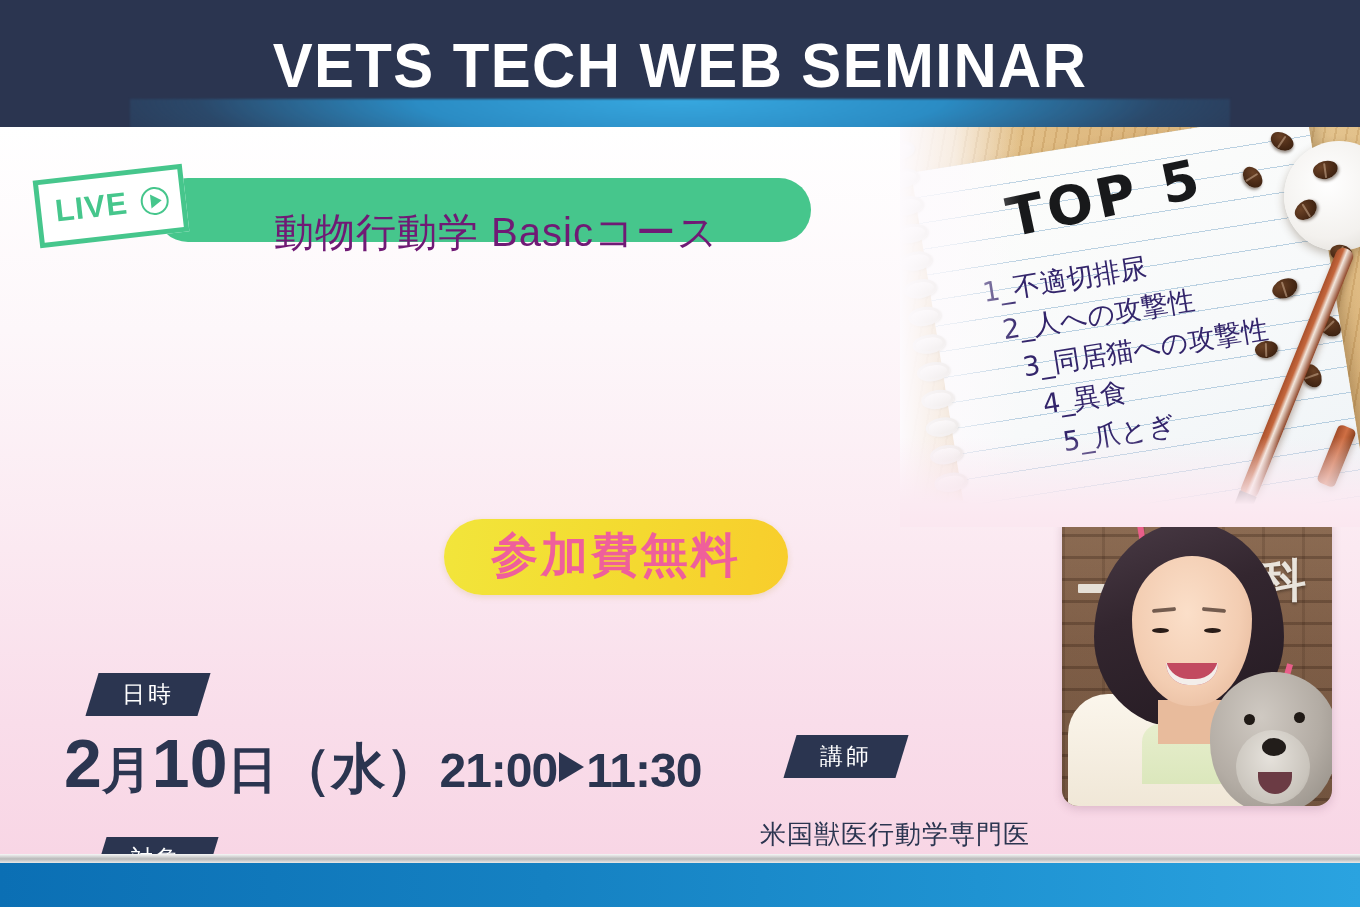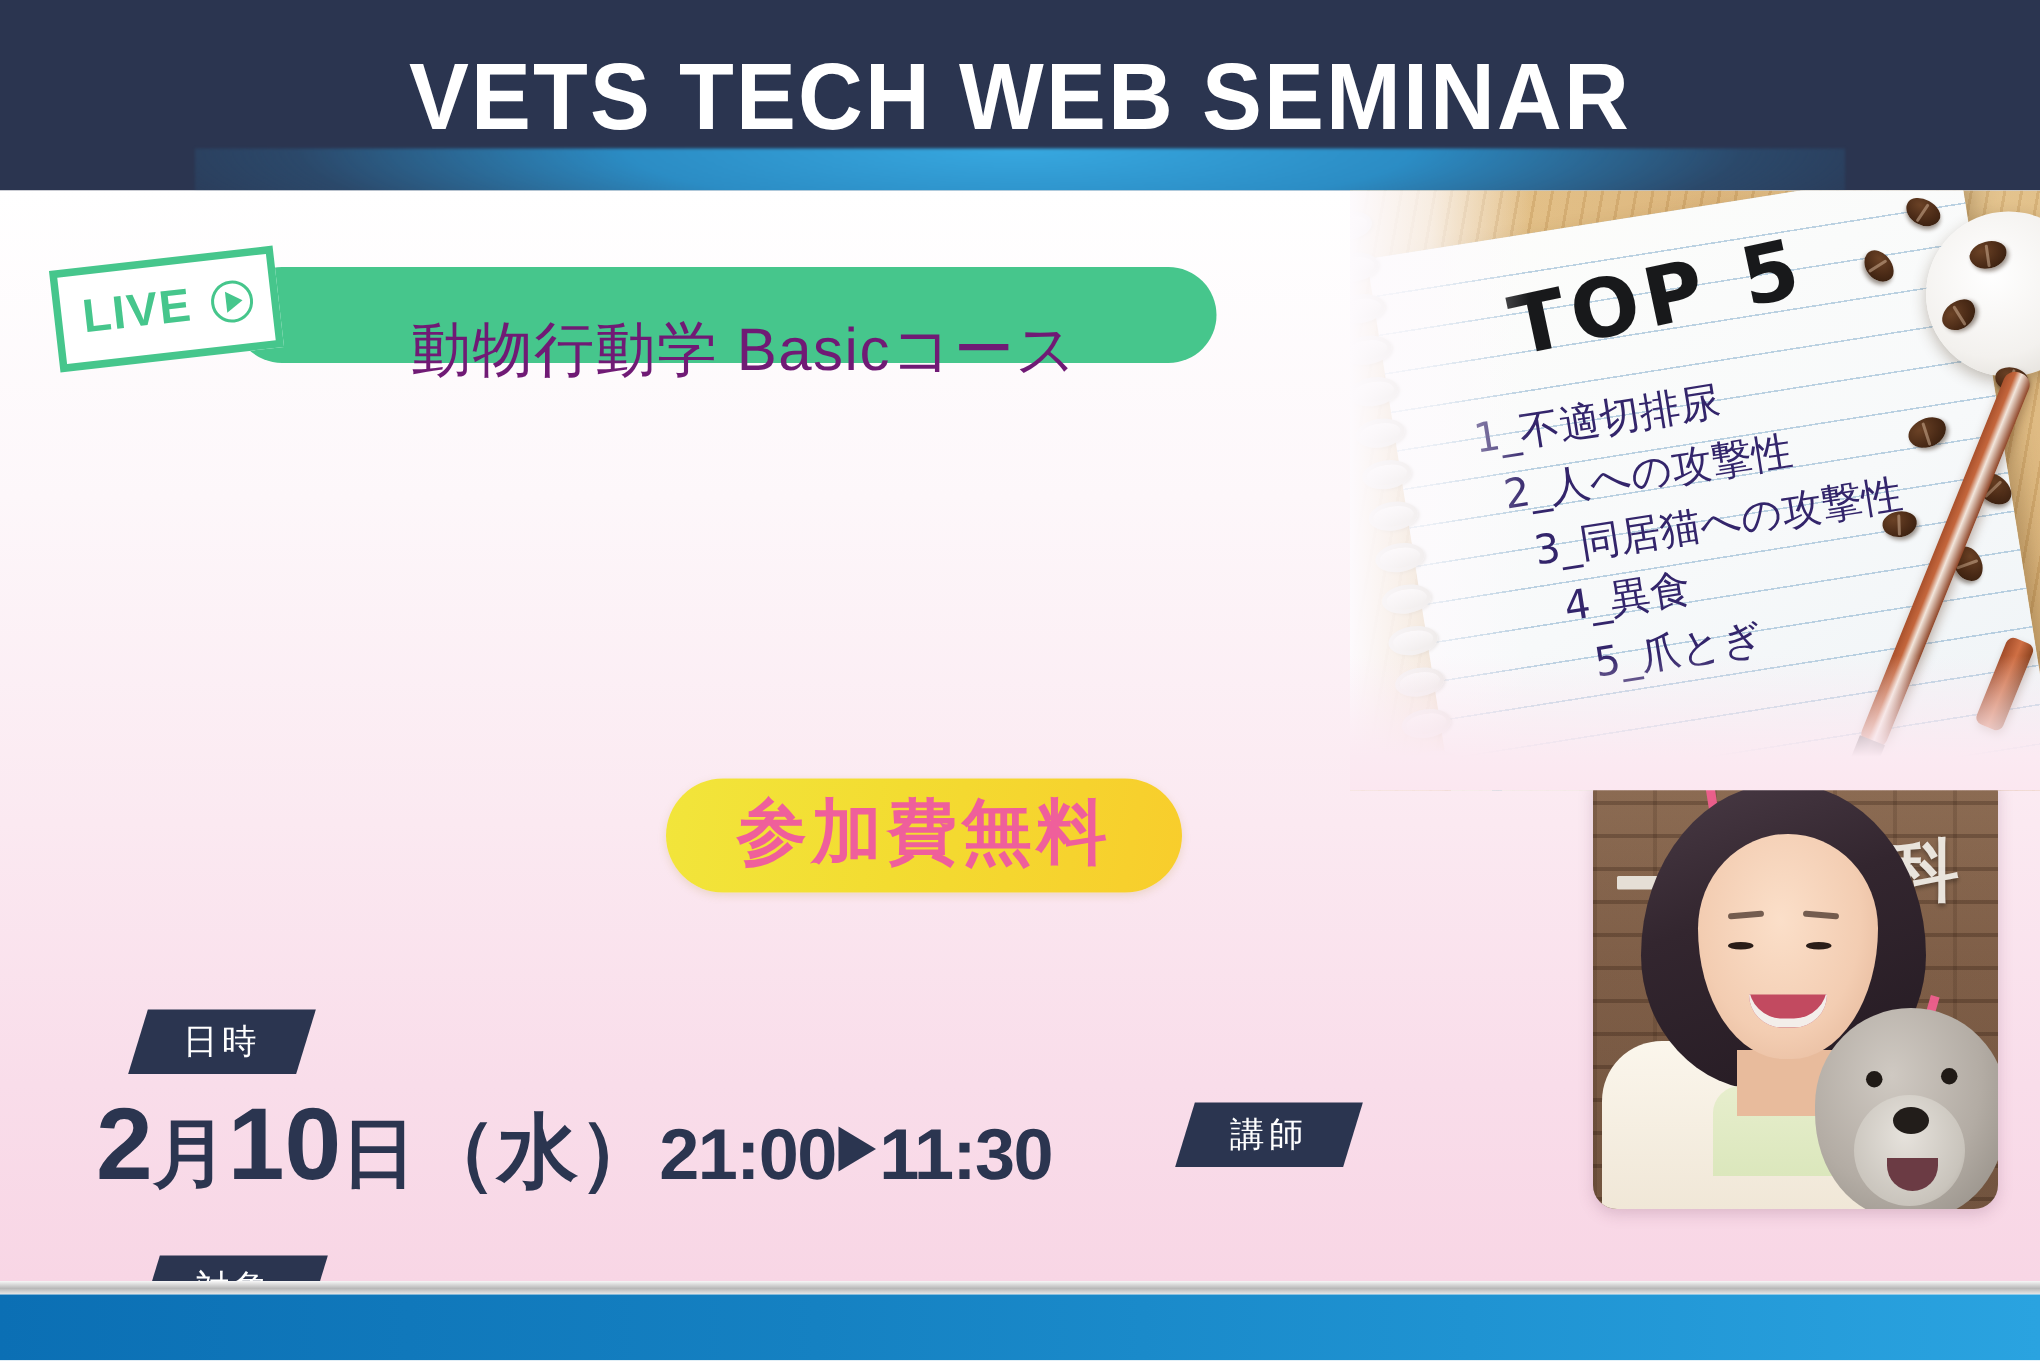--- a/index.html
+++ b/index.html
@@ -666,19 +666,20 @@
     </div>
     <div class="date-line"><span>2</span><span class="date-sm">月</span><span>10</span><span class="date-sm">日</span><span class="date-paren">（水）</span><span class="date-time">21:00</span><span class="play-tri"></span><span class="date-time">11:30</span></div>
 
     <div class="tag tag-target">
       <span class="tag-label">対象</span>
     </div>
 
     <div class="tag tag-lecturer">
       <span class="tag-label">講師</span>
     </div>
+    <div class="lecturer-title">米国獣医行動学専門医</div>
 
   </div>
 
   <div class="footer-divider"></div>
   <div class="footer-band"></div>
 
 </div>
 
 </body></html>

